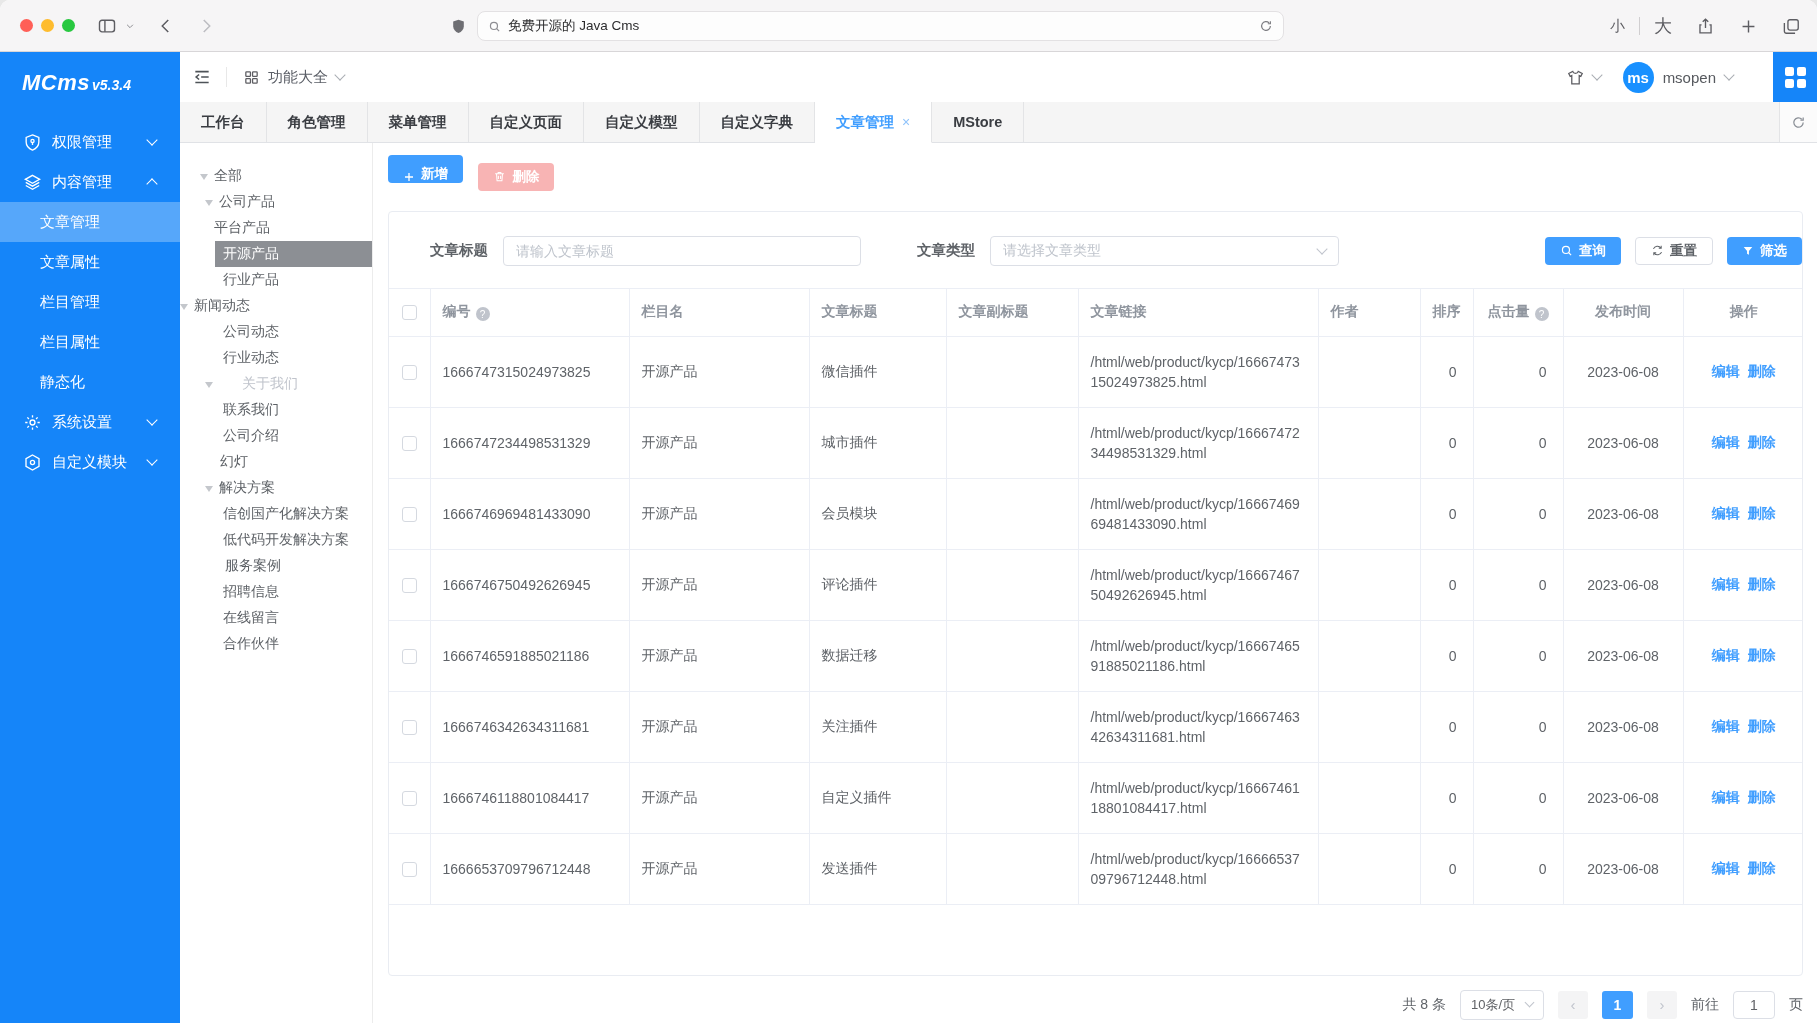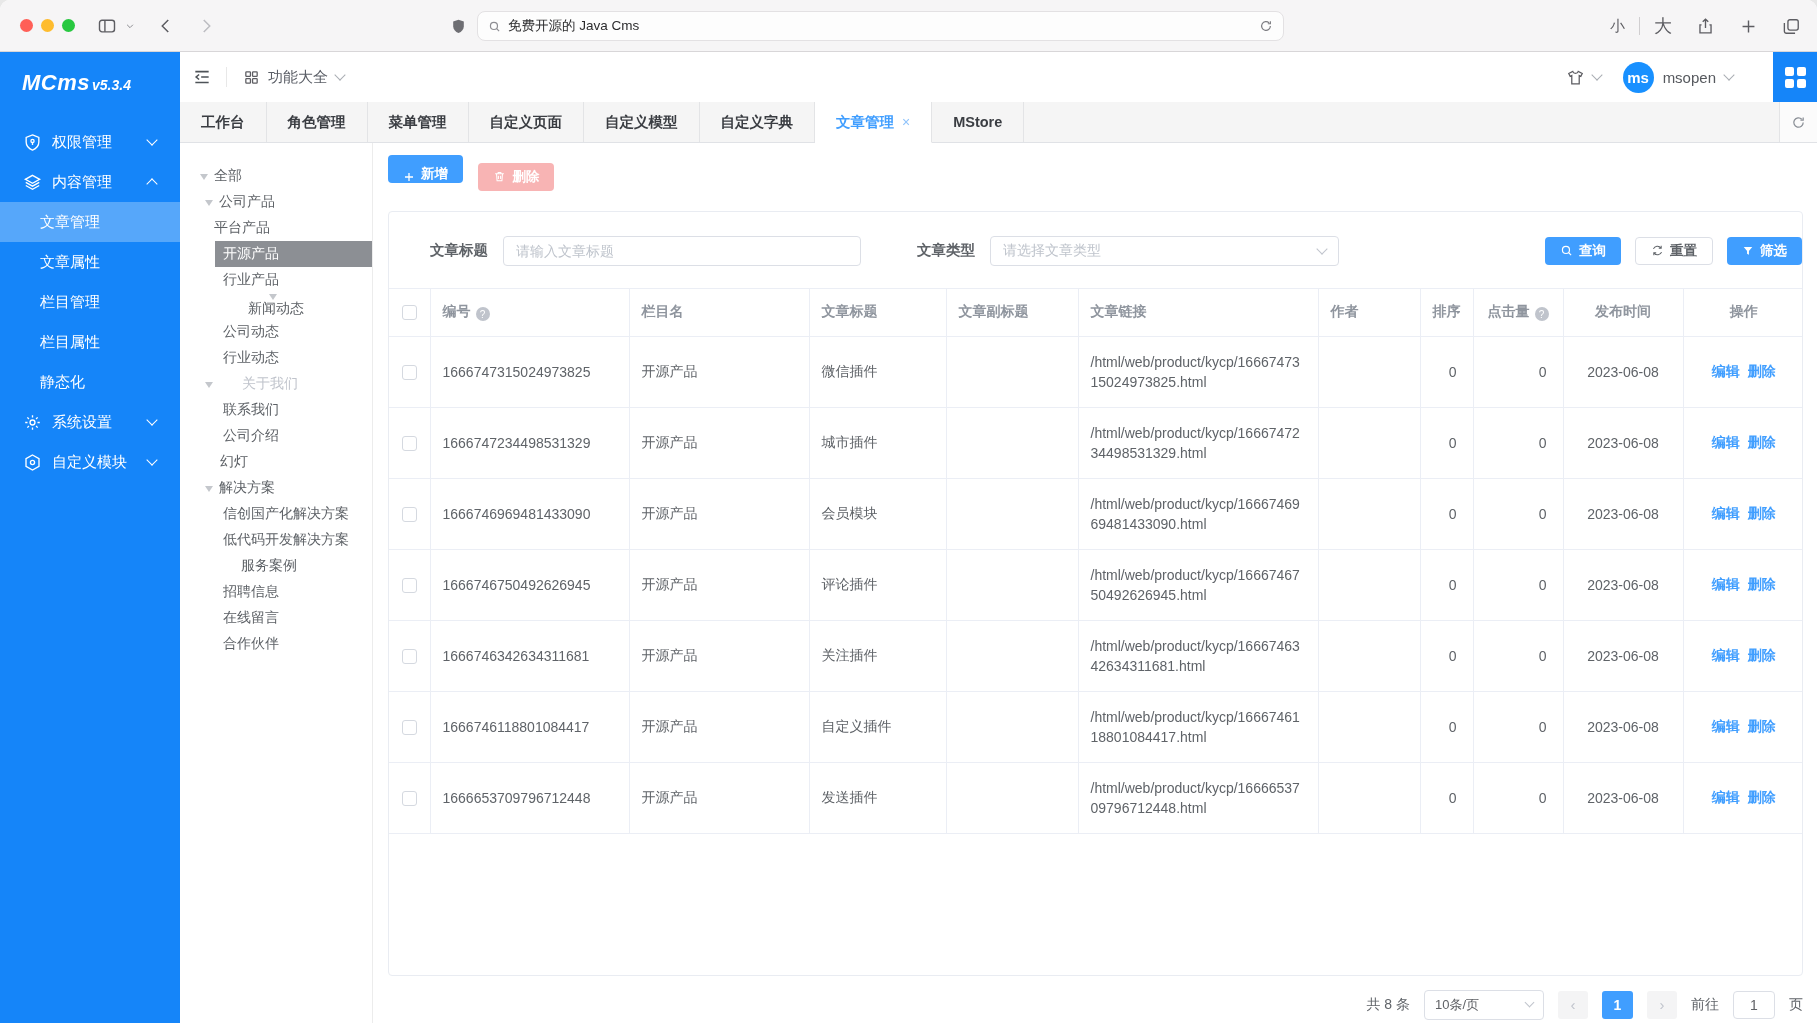--- a/index.html
+++ b/index.html
@@ -116,21 +116,21 @@
   td:nth-child(8), td:nth-child(9) { text-align:right; padding-right:16px; }
   .link-cell { word-break:break-all; line-height:20px; }
   .cb { display:inline-block; width:15px; height:15px; border:1px solid #d5d9e0; border-radius:3px;
     background:#fff; vertical-align:middle; cursor:pointer; }
   .help { display:inline-flex; width:14px; height:14px; border-radius:50%; background:#c0c4cc; color:#fff;
     font-size:10px; align-items:center; justify-content:center; margin-left:5px; font-weight:400; vertical-align:-2px; }
   .act { color:#409eff; font-weight:700; margin:0 4px; cursor:pointer; white-space:nowrap; }
 
   .pager { margin-top:14px; display:flex; align-items:center; justify-content:flex-end; gap:14px;
     font-size:14px; color:#5f6368; flex:0 0 auto; }
-  .p-select { width:120px; height:30px; border:1px solid #dcdfe6; border-radius:4px; background:#fff;
+  .p-select { width:84px; height:30px; border:1px solid #dcdfe6; border-radius:4px; background:#fff;
     display:flex; align-items:center; padding:0 10px; font-size:13px; color:#606266; cursor:pointer; }
   .p-select .chev { color:#c0c4cc; margin-left:auto; width:7px; height:7px; }
   .p-btn { width:30px; height:28px; border-radius:3px; background:#f4f4f5; color:#c0c4cc;
     display:flex; align-items:center; justify-content:center; font-size:15px; cursor:pointer; }
   .p-page { width:31px; height:28px; border-radius:3px; background:#409eff; color:#fff; font-weight:700;
     display:flex; align-items:center; justify-content:center; font-size:14px; cursor:pointer; }
   .p-goto { width:42px; height:28px; border:1px solid #dcdfe6; border-radius:4px; text-align:center;
     font-size:14px; color:#606266; font-family:inherit; outline:none; }
 </style>
 </head>
@@ -363,21 +363,21 @@
             </div>
             <div class="tree-item" style="padding-left: 34px;">
               <span class="tree-label">平台产品</span>
             </div>
             <div class="tree-item selected" style="margin-left: 35px; padding-left: 8px;">
               <span class="tree-label">开源产品</span>
             </div>
             <div class="tree-item" style="padding-left: 43px;">
               <span class="tree-label">行业产品</span>
             </div>
-            <div class="tree-item" style=" flex-direction: column;">
+            <div class="tree-item" style="">
               <span class="tree-caret"></span>
               <span class="tree-label">新闻动态</span>
             </div>
             <div class="tree-item" style="padding-left: 43px;">
               <span class="tree-label">公司动态</span>
             </div>
             <div class="tree-item" style="padding-left: 43px;">
               <span class="tree-label">行业动态</span>
             </div>
             <div class="tree-item muted" style="padding-left: 25px;">
@@ -396,21 +396,21 @@
             <div class="tree-item" style="padding-left: 25px; text-align: center;">
               <span class="tree-caret"></span>
               <span class="tree-label">解决方案</span>
             </div>
             <div class="tree-item" style="padding-left: 43px;">
               <span class="tree-label">信创国产化解决方案</span>
             </div>
             <div class="tree-item" style="padding-left: 43px;">
               <span class="tree-label">低代码开发解决方案</span>
             </div>
-            <div class="tree-item" style="padding-left: 61px;">
+            <div class="tree-item" style="padding-left: 45px;">
               <span class="tree-label">服务案例</span>
             </div>
             <div class="tree-item" style="padding-left: 43px;">
               <span class="tree-label">招聘信息</span>
             </div>
             <div class="tree-item" style="padding-left: 43px;">
               <span class="tree-label">在线留言</span>
             </div>
             <div class="tree-item" style="padding-left: 43px;">
               <span class="tree-label">合作伙伴</span>
@@ -544,20 +544,33 @@
                     <td></td>
                     <td class="link-cell">/html/web/product/kycp/1666746750492626945.html</td>
                     <td></td>
                     <td>0</td>
                     <td>0</td>
                     <td>2023-06-08</td>
                     <td><a class="act">编辑</a><a class="act">删除</a></td>
                   </tr>
                   <tr>
                     <td><span class="cb"></span></td>
+                    <td>1666746591885021186</td>
+                    <td>开源产品</td>
+                    <td>数据迁移</td>
+                    <td></td>
+                    <td class="link-cell">/html/web/product/kycp/1666746591885021186.html</td>
+                    <td></td>
+                    <td>0</td>
+                    <td>0</td>
+                    <td>2023-06-08</td>
+                    <td><a class="act">编辑</a><a class="act">删除</a></td>
+                  </tr>
+                  <tr>
+                    <td><span class="cb"></span></td>
                     <td>1666746342634311681</td>
                     <td>开源产品</td>
                     <td>关注插件</td>
                     <td></td>
                     <td class="link-cell">/html/web/product/kycp/1666746342634311681.html</td>
                     <td></td>
                     <td>0</td>
                     <td>0</td>
                     <td>2023-06-08</td>
                     <td><a class="act">编辑</a><a class="act">删除</a></td>

